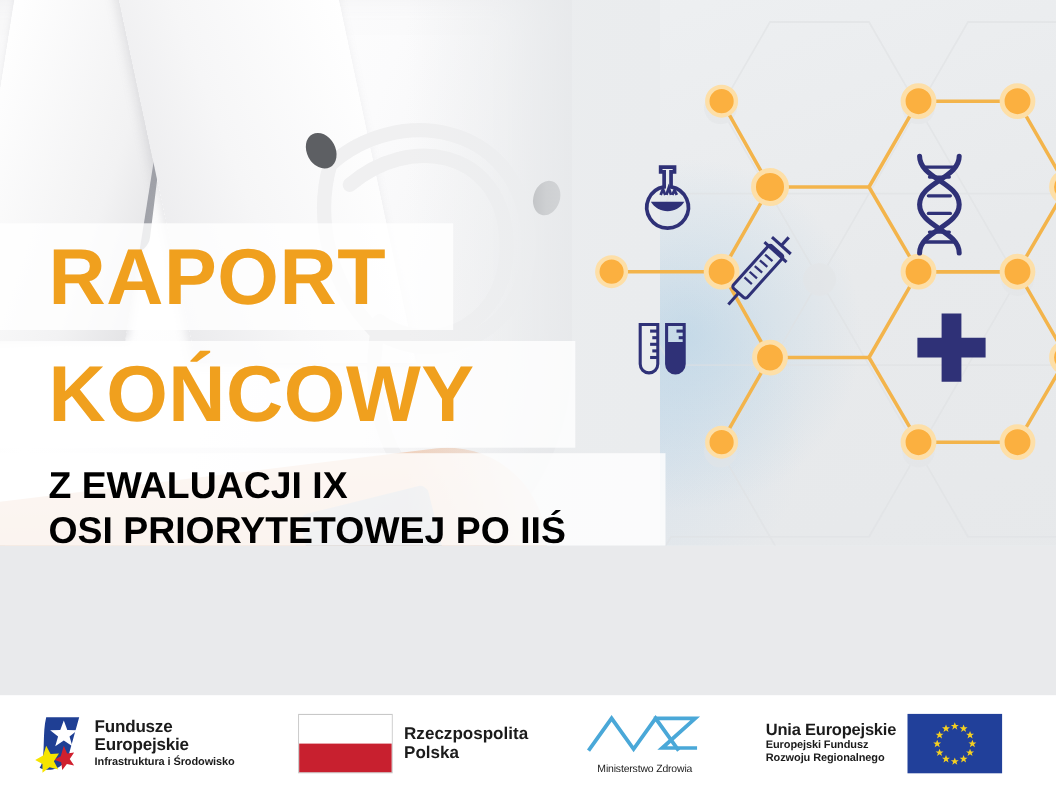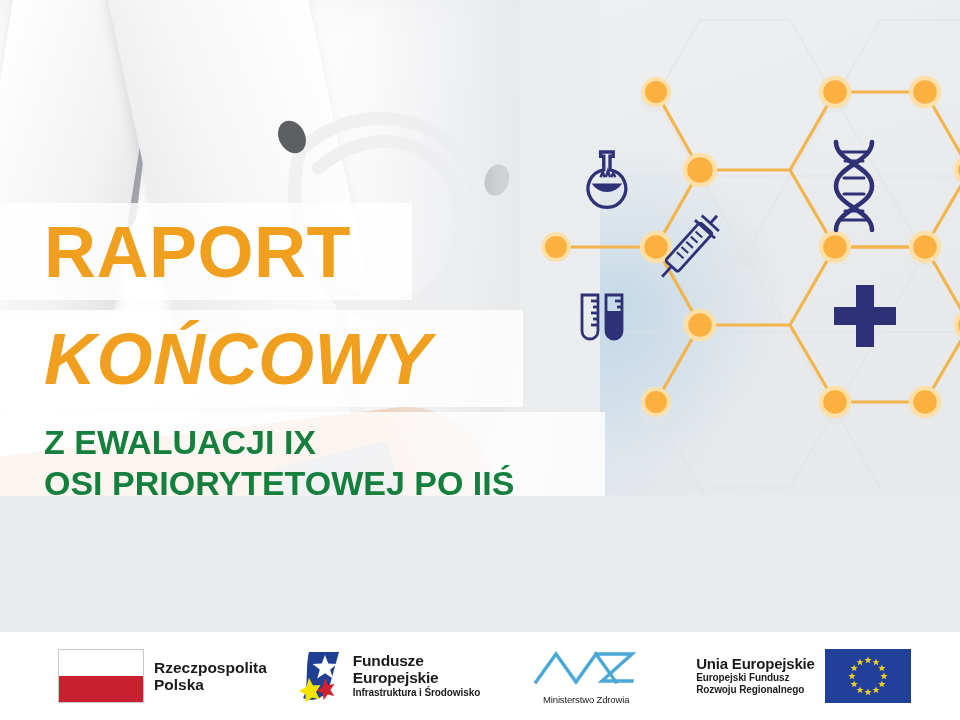--- a/index.html
+++ b/index.html
@@ -108,34 +108,34 @@
     background:linear-gradient(90deg,rgba(235,237,239,0) 0%,rgba(234,236,238,.8) 55%,#eaecee 100%);
   }
 
   
   .band{
     position:absolute;
     background:rgba(255,255,255,.80);
     display:flex;align-items:center;
   }
   .band-1{left:0;top:203px;width:412px;height:97px;}
-  .band-2{left:0;top:310px;width:523px;height:97px;font-style:italic;}
+  .band-2{left:0;top:310px;width:523px;height:97px;}
   .band-3{left:0;top:412px;width:605px;height:101px;}
 
   .title-line{
     color:#f0a01e;
     font-weight:bold;
     font-size:72px;
     letter-spacing:.5px;
     line-height:1;
     padding-left:44px;
     white-space:nowrap;
   }
   .subtitle{
-    color:#15803d;
+    color:#000000;
     font-weight:bold;
     font-size:34px;
     line-height:1.18;
     padding-left:44px;
     white-space:nowrap;
   }
 
   
   .footer{
     position:absolute;left:0;top:632px;width:960px;height:88px;
@@ -324,45 +324,45 @@
     <div class="band band-3">
       <div>
         <div class="subtitle">Z EWALUACJI IX</div>
         <div class="subtitle">OSI PRIORYTETOWEJ PO IIŚ</div>
       </div>
     </div>
   </div>
 
   <div class="footer">
 
-    <div class="logo" style="margin-left:58px;">
-      <div class="pl-flag">
-        <div class="pl-white"></div>
-          <div class="pl-red"></div>
-      </div>
-      <div class="logo-txt" style="margin-left:10px;">
-        <div class="rp-1">Rzeczpospolita</div>
-        <div class="rp-1">Polska</div>
-      </div>
-    </div>
-
     <div class="logo" style="margin-left:28px;">
       <svg width="48" height="56" viewBox="0 0 48 56">
         <path d="M14,4 L44,4 L34,40 C28,52 16,54 8,50 C14,42 10,20 14,4 Z" fill="#1f3f94"></path>
         <path d="M30,7 l3.2,8.6 9.2,.3 -7.2,5.7 2.6,8.8 -7.8,-5.2 -7.8,5.2 2.6,-8.8 -7.2,-5.7 9.2,-.3 z" fill="#ffffff"></path>
         <path d="M30,30 l3,7 6.4,-1 -4,6 4,6 -6.6,-1.4 -4.2,5.4 -1,-7 -6.4,-2.4 6,-3 z" fill="#d0202e"></path>
         <path d="M14,30 l4,7.5 7.6,-.5 -4.6,7 4,7.5 -8,-2 -6.4,5 0,-8 -6.6,-3.6 7.2,-4 z" fill="#f6e400"></path>
       </svg>
       <div class="logo-txt" style="margin-left:10px;">
         <div class="fe-1">Fundusze</div>
         <div class="fe-1">Europejskie</div>
         <div class="fe-2">Infrastruktura i Środowisko</div>
       </div>
     </div>
 
+    <div class="logo" style="margin-left:58px;">
+      <div class="pl-flag">
+        <div class="pl-white"></div>
+          <div class="pl-red"></div>
+      </div>
+      <div class="logo-txt" style="margin-left:10px;">
+        <div class="rp-1">Rzeczpospolita</div>
+        <div class="rp-1">Polska</div>
+      </div>
+    </div>
+
     <div style="margin-left:52px;">
       <svg width="108" height="40" viewBox="0 0 108 40">
         <g fill="none" stroke="#4aa8d8" stroke-width="3.4" stroke-linecap="square">
           <polyline points="4,34 24,6 44,34 64,6 84,34"></polyline>
           <polyline points="64,6 100,6 70,33 100,33"></polyline>
         </g>
       </svg>
       <div class="mz-cap">Ministerstwo Zdrowia</div>
     </div>
 

